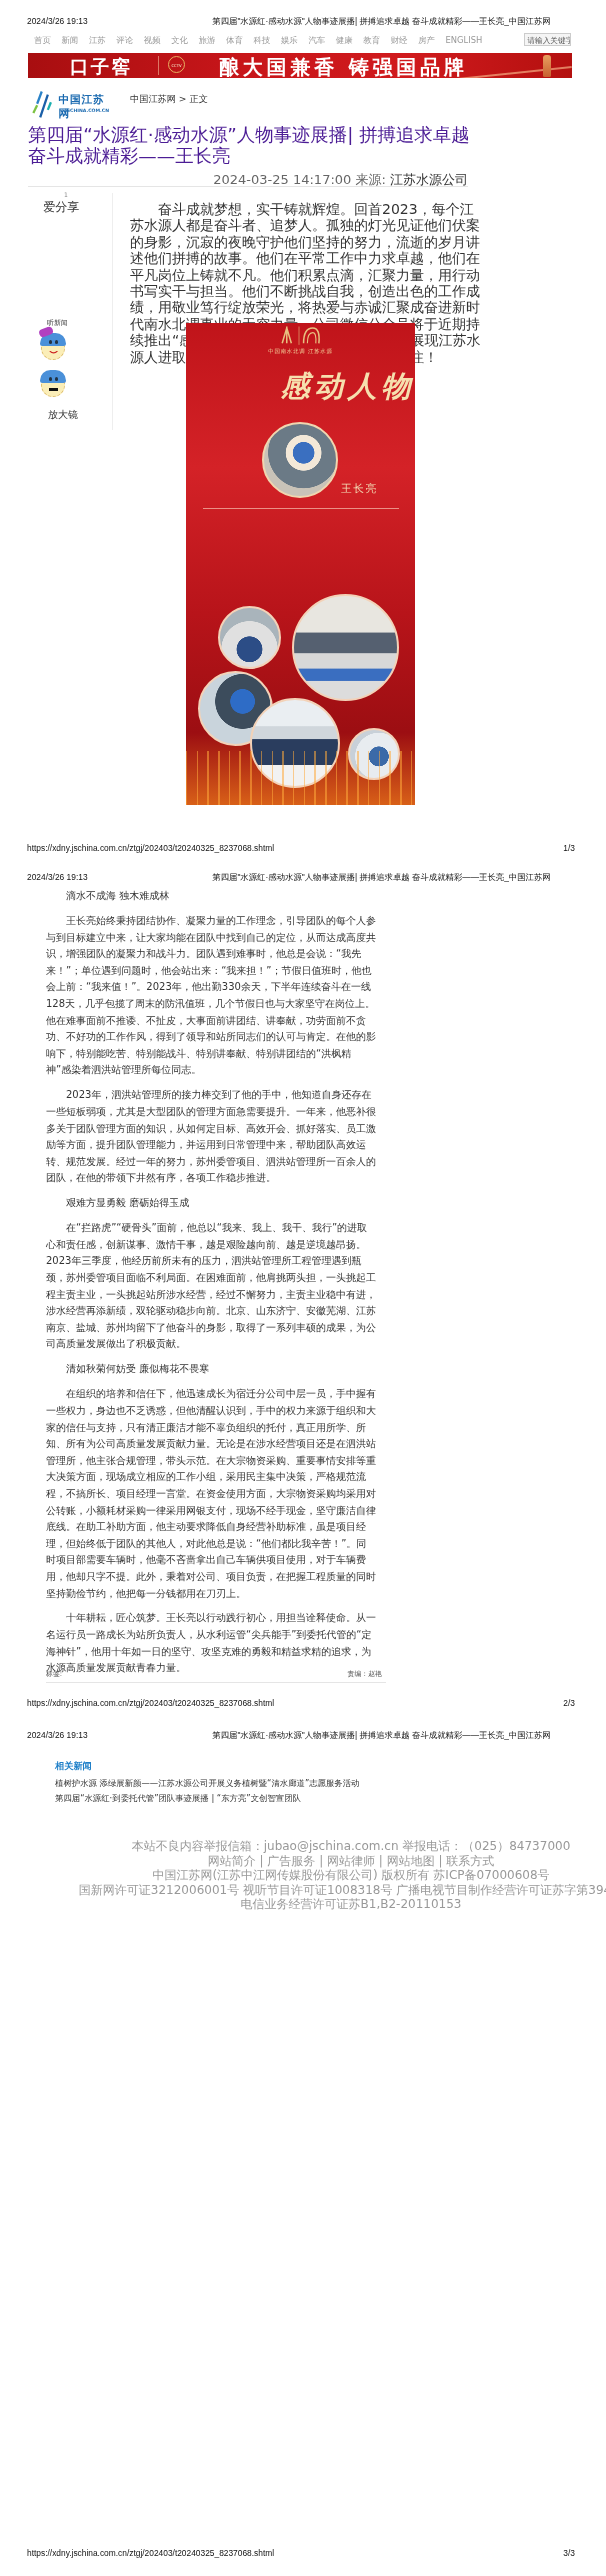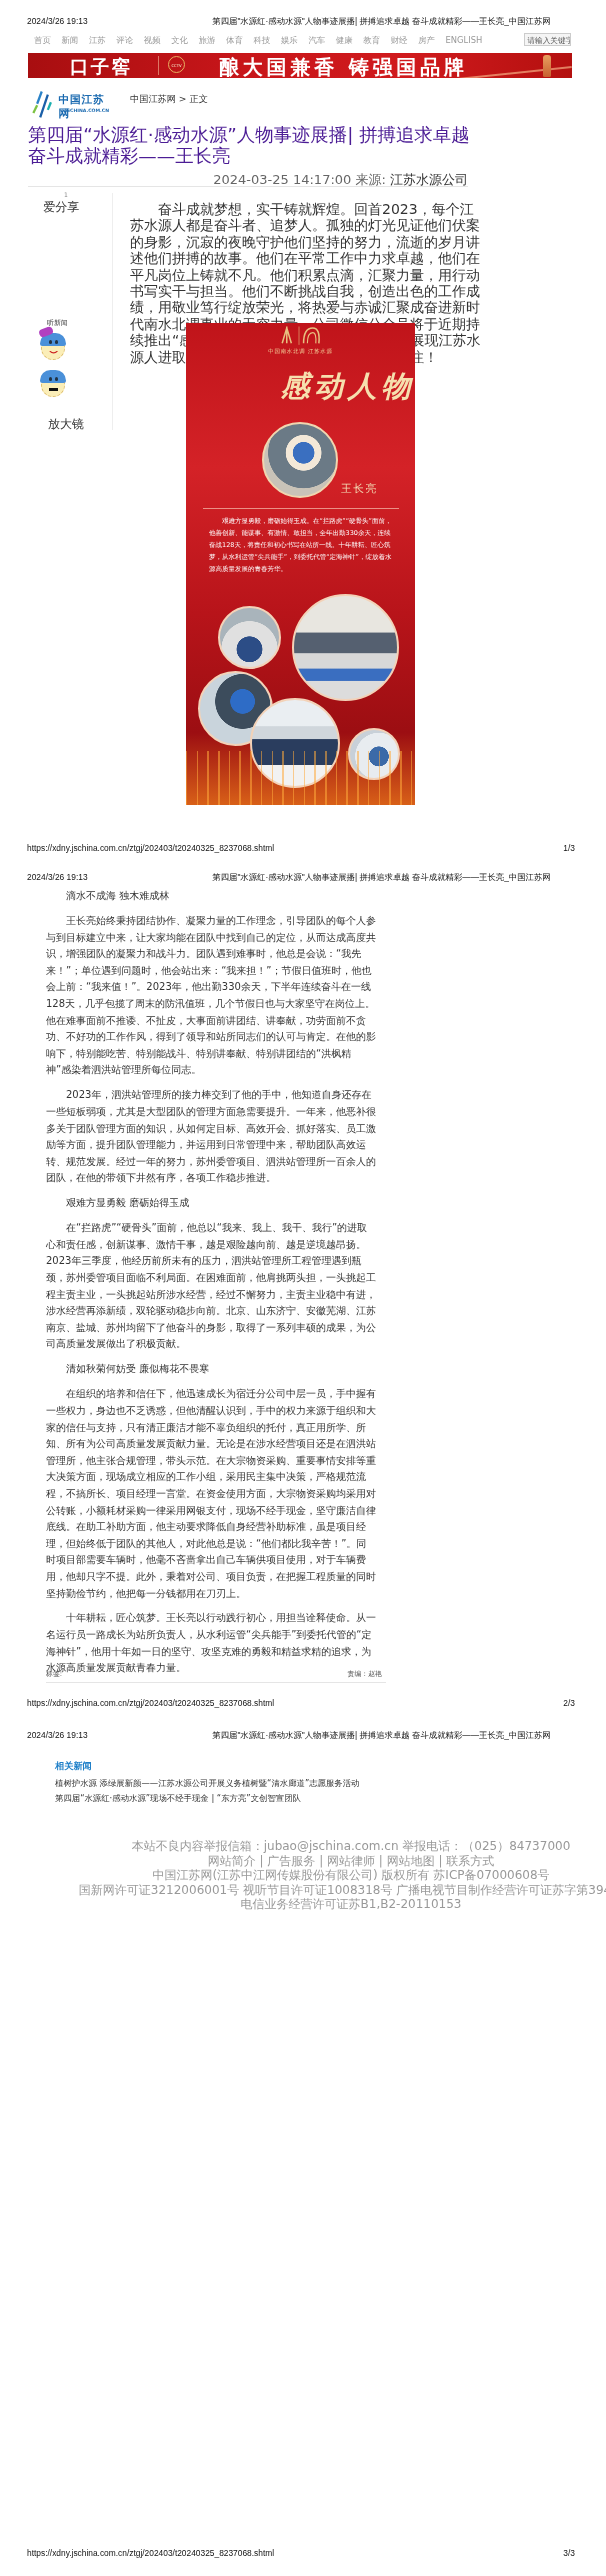--- a/index.html
+++ b/index.html
@@ -36,21 +36,21 @@
   .title { position: absolute; top: 124px; left: 28px; width: 451px; font-size: 18.4px; line-height: 21.4px; color: #4c1d95; font-weight: normal; margin: 0; }
   .meta { position: absolute; top: 171px; left: 28px; width: 440px; text-align: right; font-size: 13px; color: #666; }
   .meta .src { color: #333; }
   .title-rule { position: absolute; top: 186px; left: 28px; width: 440px; height: 0.8px; background: #e5e5e5; }
 
   
   .share-col { position: absolute; top: 191px; left: 28px; width: 80px; height: 245px; }
   .share-col .count { position: absolute; top: 0; left: 36px; font-size: 6.1px; color: #888; }
   .share-col .share { position: absolute; top: 7.6px; left: 15.3px; font-size: 12px; color: #333; }
   .share-col .listen { position: absolute; top: 127px; left: 19px; font-size: 6.9px; color: #333; }
-  .share-col .mag { position: absolute; top: 225px; left: 20px; font-size: 12px; color: #333; }
+  .share-col .mag { position: absolute; top: 217px; left: 20px; font-size: 10px; color: #333; }
   .vrule { position: absolute; left: 112px; width: 0.8px; background: #eee; }
   .mascot { position: absolute; width: 29px; height: 31px; border-radius: 50%; }
   .mascot .face { position: absolute; left: 2.3px; top: 4.6px; width: 24.5px; height: 24.5px; border-radius: 50%; background: #fbeeb8; border: 0.8px dashed #e0c070; box-sizing: border-box; }
   .mascot .cap { position: absolute; left: 1.5px; top: 1.5px; width: 26px; height: 13.8px; border-radius: 13px 13px 3.1px 3.1px; background: #4a90d9; }
   .mascot .eye { position: absolute; top: 9.2px; width: 3.8px; height: 3.8px; border-radius: 50%; background: #234; }
   .mascot .mouth { position: absolute; left: 10px; top: 20px; width: 9.2px; height: 3.1px; }
   .mascot .bow { position: absolute; left: 0; top: -3.1px; width: 13.8px; height: 7.6px; background: #b040c0; border-radius: 3.8px; transform: rotate(-20deg); }
 
   
   .article { position: absolute; left: 130px; width: 352px; font-size: 14px; line-height: 16.4px; color: #333; }
@@ -166,21 +166,20 @@
     <path d="M8 24 L14 4 M14 24 L14 2 M20 24 L14 4" stroke="#e8c080" stroke-width="2" fill="none"></path>
     <line x1="30" y1="2" x2="30" y2="26" stroke="#e8c080" stroke-width="0.8"></line>
     <path d="M36 24 Q36 4 48 4 Q58 4 56 24" stroke="#e8c080" stroke-width="2" fill="none"></path>
     <path d="M41 24 Q41 10 48 10 Q53 10 52 24" stroke="#e8c080" stroke-width="1.5" fill="none"></path>
   </svg>
   <div class="org">中国南水北调  江苏水源</div>
   <div class="headline">感动人物</div>
   <div class="portrait"></div>
   <div class="pname">王长亮</div>
   <div class="hr"></div>
-  <div class="blurb">艰难方显勇毅，磨砺始得玉成。在“拦路虎”“硬骨头”面前，他善创新、能谋事、有激情、敢担当，全年出勤330余天，连续奋战128天，将责任和初心书写在站所一线。十年耕耘、匠心筑梦，从水利运管“尖兵能手”，到委托代管“定海神针”，绽放着水源高质量发展的青春芳华。</div>
   <div class="photo p1"></div>
   <div class="photo p2"></div>
   <div class="photo p3"></div>
   <div class="photo p4"></div>
   <div class="photo p5"></div>
   <div class="rays"></div>
 </div>
 
 <div class="print-footer" style="top:843px;">
   <span class="url">https://xdny.jschina.com.cn/ztgj/202403/t20240325_8237068.shtml</span>
@@ -215,21 +214,21 @@
 </div>
 
 <div class="print-header" style="top:1730px;">
   <span class="dt">2024/3/26 19:13</span>
   <span class="tt">第四届"水源红·感动水源"人物事迹展播| 拼搏追求卓越 奋斗成就精彩——王长亮_中国江苏网</span>
 </div>
 
 <div class="related">
   <h3>相关新闻</h3>
   <a>植树护水源 添绿展新颜——江苏水源公司开展义务植树暨“清水廊道”志愿服务活动</a>
-  <a>第四届“水源红·感动水源”现场不经手现金 |  “东方亮”文创智宣团队</a>
+  <a>第四届“水源红·到委托代管”团队事迹展播 |  “东方亮”文创智宣团队</a>
 </div>
 
 <div class="site-footer">
   <div>本站不良内容举报信箱：jubao@jschina.com.cn 举报电话：（025）84737000</div>
   <div class="links">
     <a>网站简介</a> | 
     <a>广告服务</a> | 
     <a>网站律师</a> | 
     <a>网站地图</a> | 
     <a>联系方式</a>

